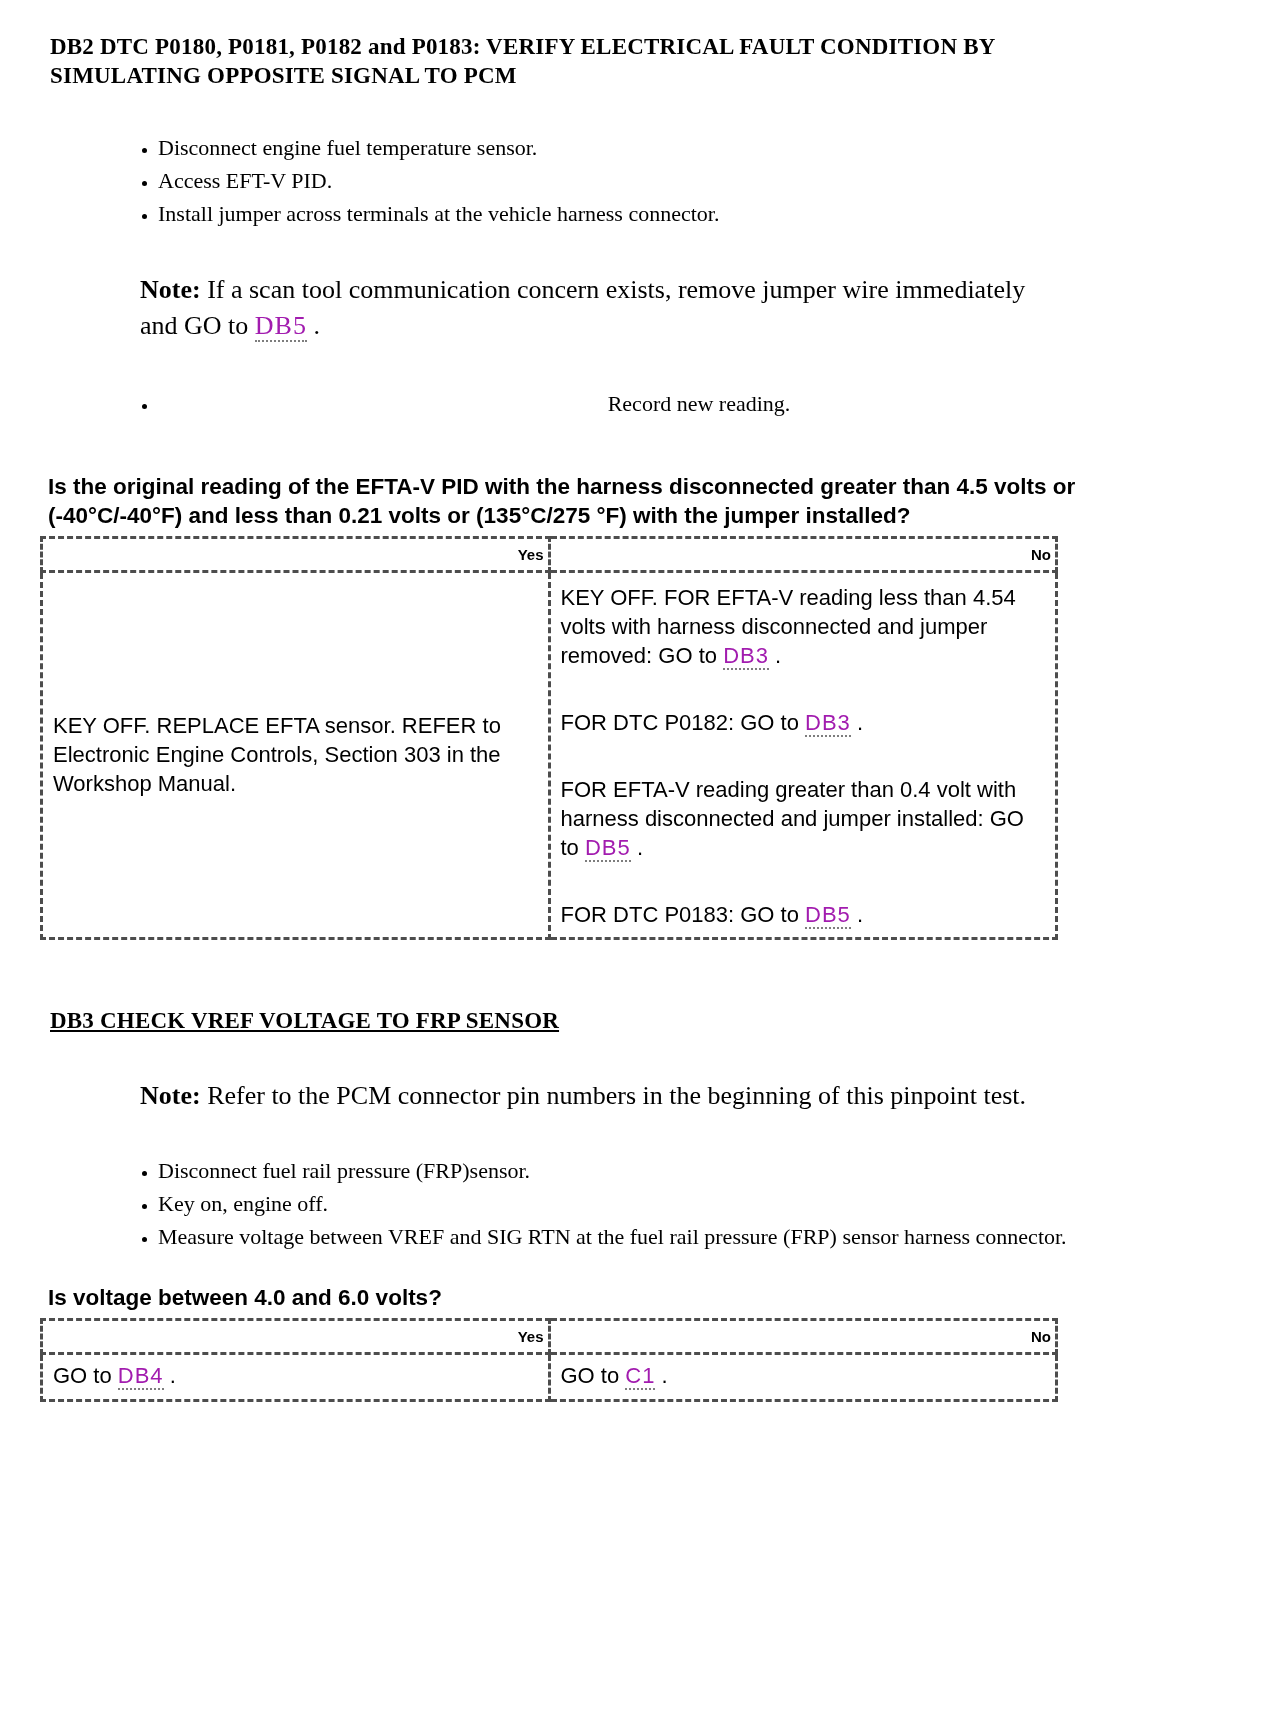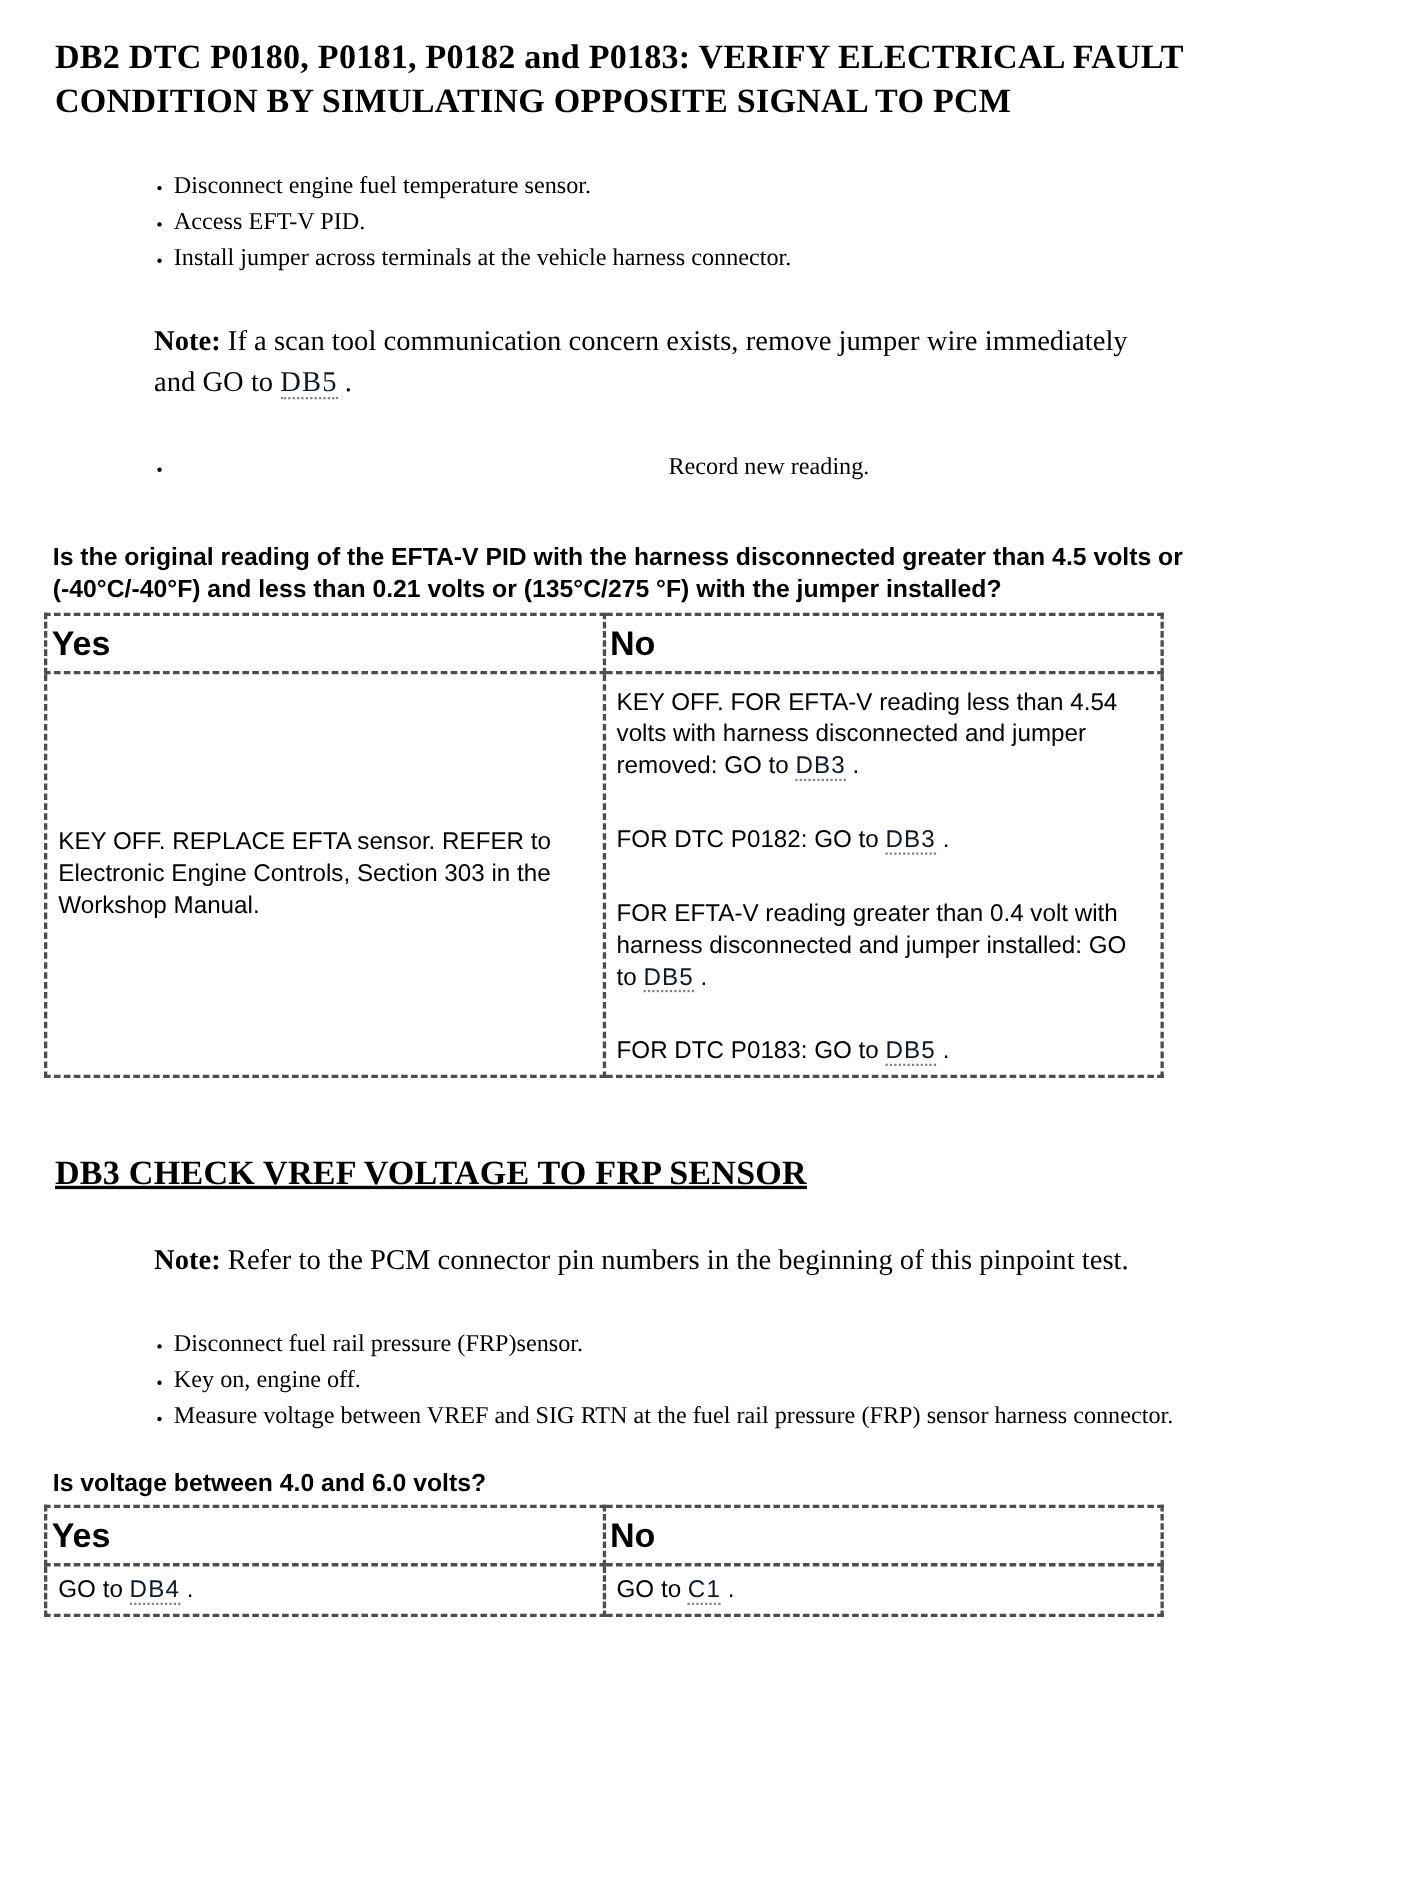--- a/index.html
+++ b/index.html
@@ -9,21 +9,21 @@
     box-sizing: border-box;
     padding: 32px 40px 40px 40px;
     color: #000;
     font-family: "Liberation Sans", sans-serif;
   }
 
   
   .doc-heading {
     font-family: "Liberation Serif", serif;
     font-weight: bold;
-    font-size: 31px;
+    font-size: 23px;
     line-height: 1.28;
     margin: 0 0 0 10px;
     max-width: 1060px;
     letter-spacing: 0.2px;
   }
   .heading-db3 { margin-top: 66px; text-decoration: underline; }
 
   
   ul.doc-bullets {
     margin: 40px 0 0 0;
@@ -62,39 +62,39 @@
     border-collapse: collapse;
     width: 1018px;
     table-layout: fixed;
     font-size: 22px;
   }
   table.qtable th, table.qtable td {
     border: 3px dashed #4d4d4d;
   }
   table.qtable th {
     font-weight: bold;
-    text-align: left;
+    text-align: right;
     padding: 7px 4px;
-    font-size: 31px;
+    font-size: 15px;
   }
   table.qtable td {
     padding: 6px 12px 8px 10px;
     line-height: 1.32;
   }
   td.cell-middle { vertical-align: middle; }
   td.cell-top { vertical-align: top; }
   td.no-cell { padding-bottom: 84px; }
   td.no-cell p { margin: 0 0 38px 0; }
   td.no-cell p:first-child { margin-top: 4px; }
   td.no-cell p:last-child { margin-bottom: 0; }
   td.row-simple { padding: 10px 12px 34px 10px; }
 
   
   a.doclink {
-    color: #0f172a;
+    color: #a21caf;
     text-decoration: none;
     border-bottom: 2px dotted #7d7d7d;
     letter-spacing: 1px;
     cursor: pointer;
   }
 </style>
 </head>
 <body>
 
 <h1 class="doc-heading">DB2 DTC P0180, P0181, P0182 and P0183: VERIFY ELECTRICAL FAULT CONDITION BY SIMULATING OPPOSITE SIGNAL TO PCM</h1>

